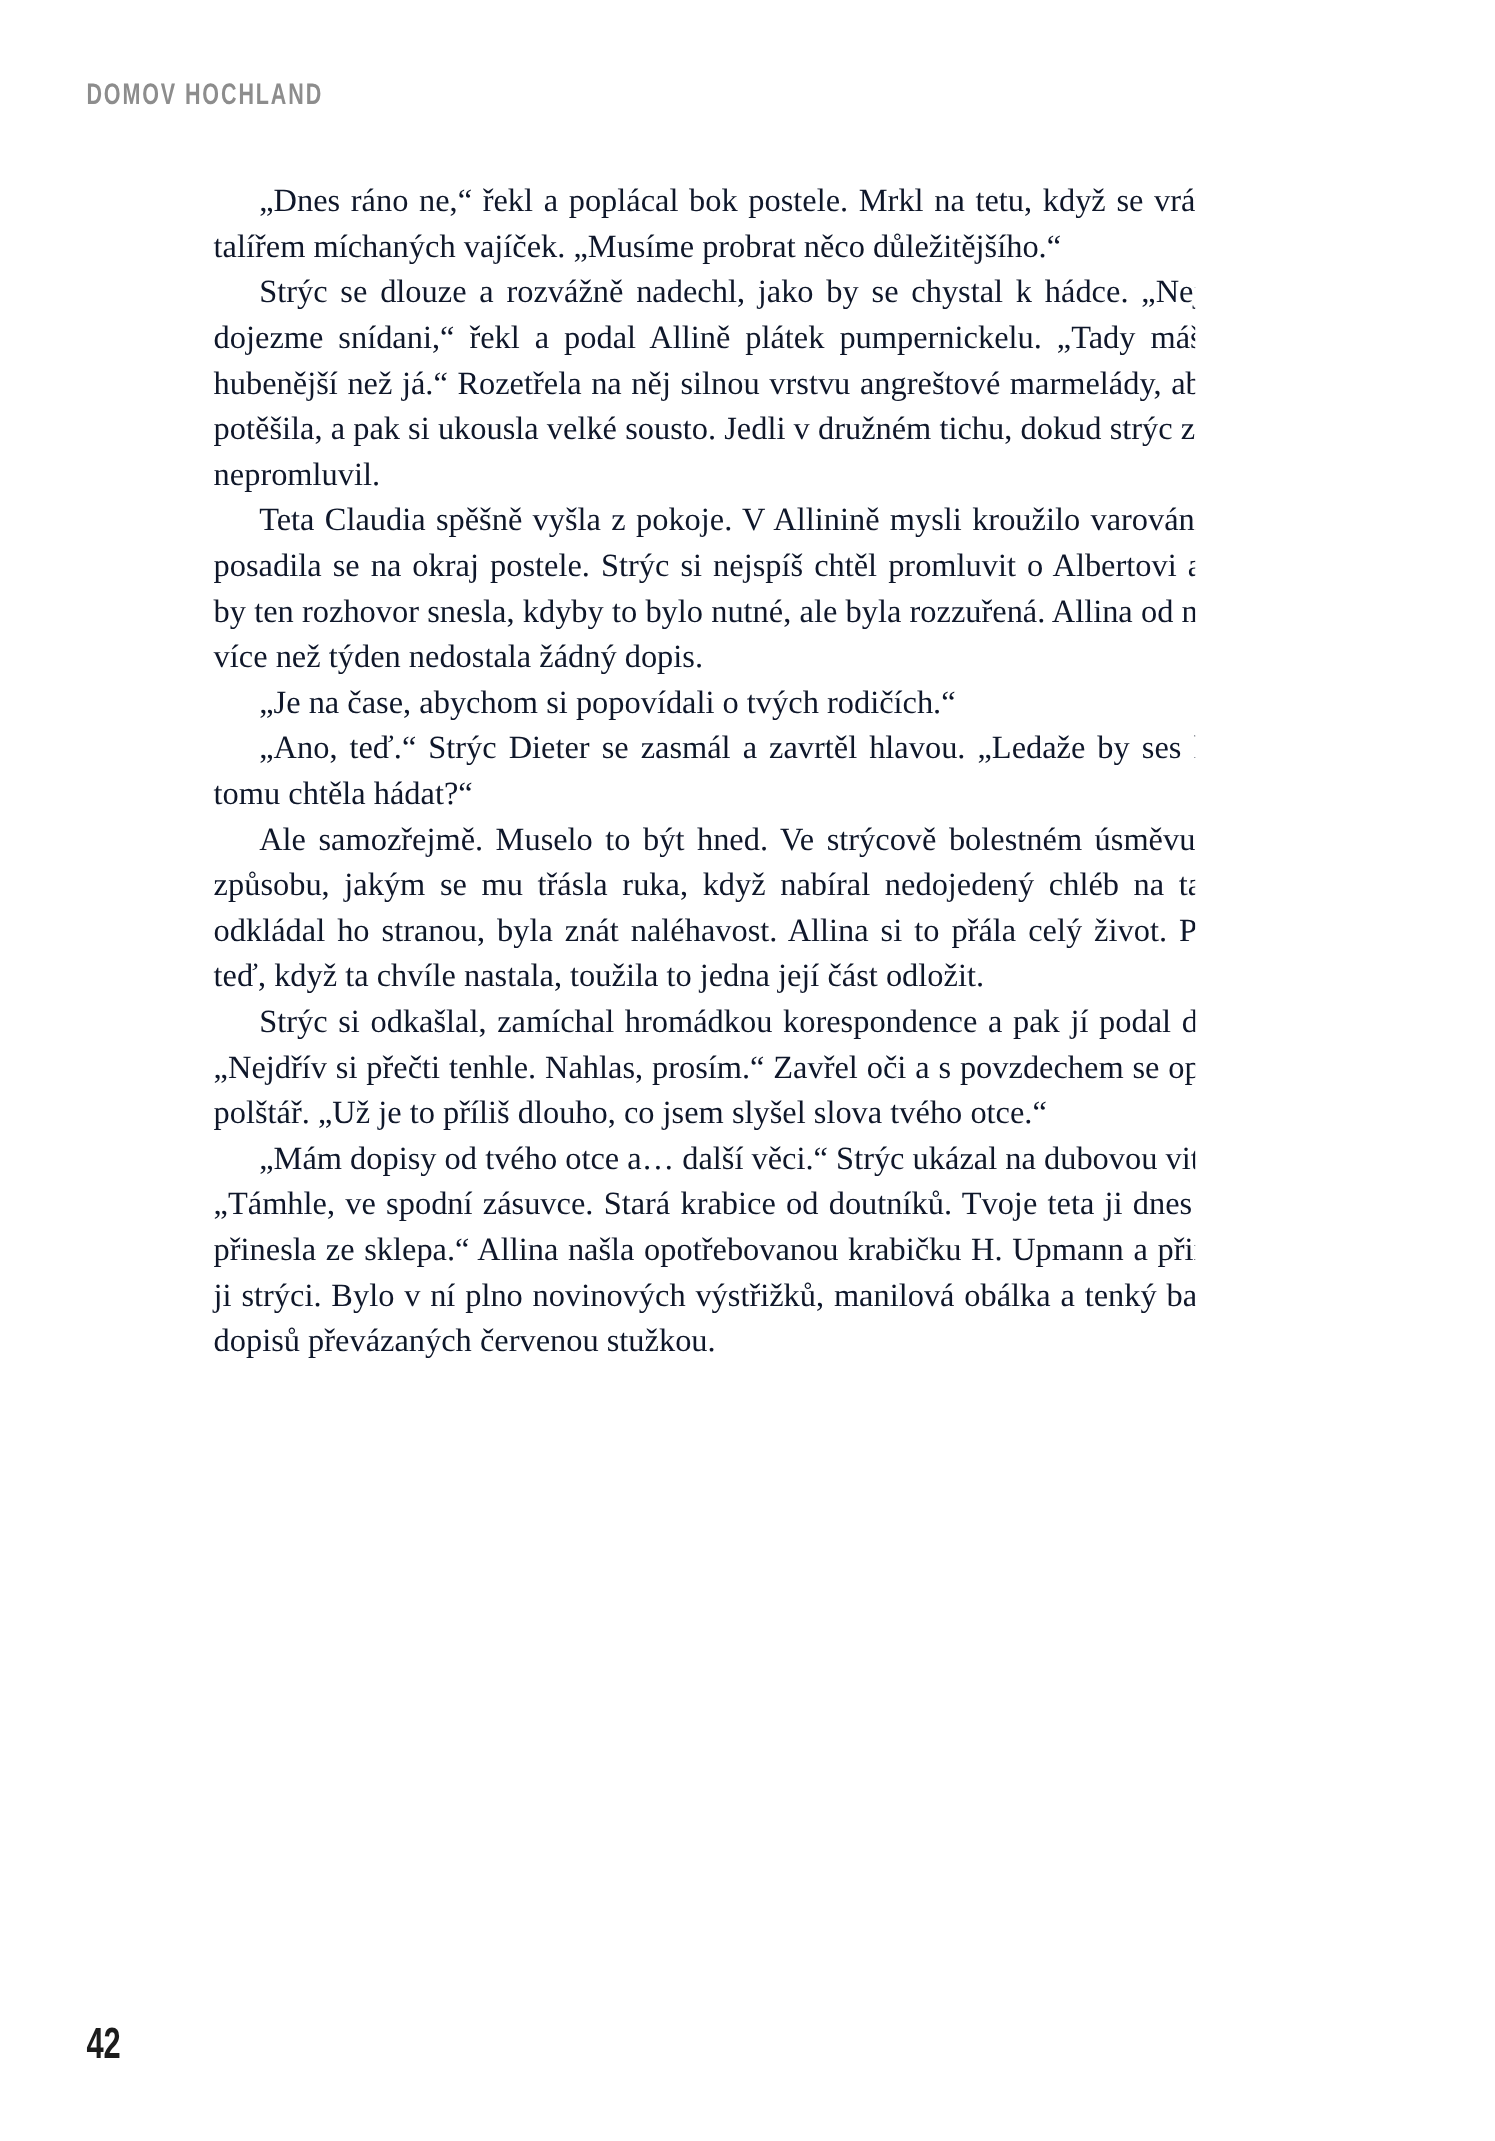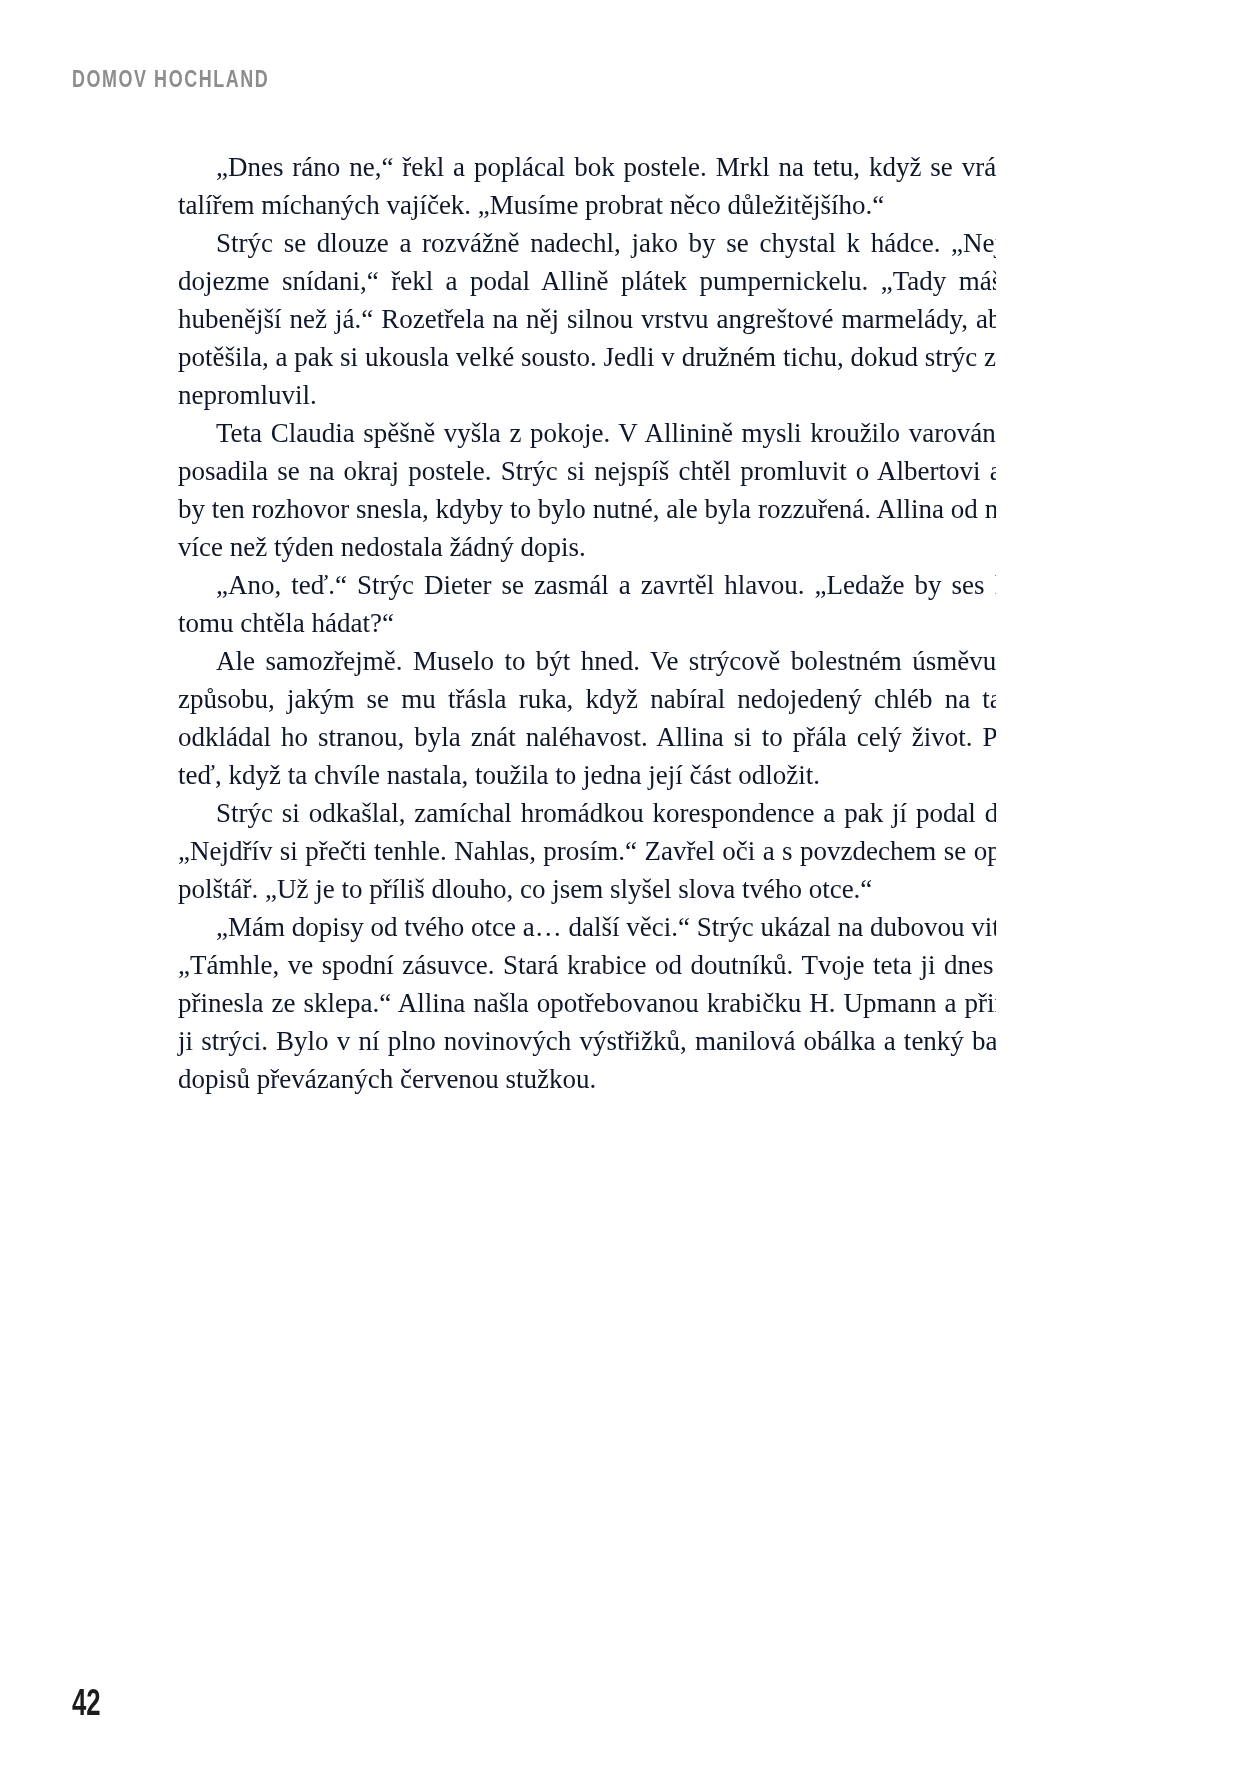--- a/index.html
+++ b/index.html
@@ -59,20 +59,21 @@
 </head>
 <body>
 
 <div class="page">
   <div class="running-header">DOMOV HOCHLAND</div>
 
   <div class="text-block">
       <p>„Dnes ráno ne,“ řekl a poplácal bok postele. Mrkl na tetu, když se vrátila s talířem míchaných vajíček. „Musíme probrat něco důležitějšího.“</p>
       <p>Strýc se dlouze a rozvážně nadechl, jako by se chystal k hádce. „Nejprve dojezme snídani,“ řekl a podal Allině plátek pumpernickelu. „Tady máš. Jsi hubenější než já.“ Rozetřela na něj silnou vrstvu angreštové marmelády, aby ho potěšila, a pak si ukousla velké sousto. Jedli v družném tichu, dokud strýc znovu nepromluvil.</p>
       <p>Teta Claudia spěšně vyšla z pokoje. V Allinině mysli kroužilo varování, ale posadila se na okraj postele. Strýc si nejspíš chtěl promluvit o Albertovi a ona by ten rozhovor snesla, kdyby to bylo nutné, ale byla rozzuřená. Allina od něj už více než týden nedostala žádný dopis.</p>
+      <p>„Je na čase, abychom si popovídali o tvých rodičích.“</p>
       <p>„Ano, teď.“ Strýc Dieter se zasmál a zavrtěl hlavou. „Ledaže by ses kvůli tomu chtěla hádat?“</p>
       <p>Ale samozřejmě. Muselo to být hned. Ve strýcově bolestném úsměvu i ve způsobu, jakým se mu třásla ruka, když nabíral nedojedený chléb na talíř a odkládal ho stranou, byla znát naléhavost. Allina si to přála celý život. Přesto teď, když ta chvíle nastala, toužila to jedna její část odložit.</p>
       <p>Strýc si odkašlal, zamíchal hromádkou korespondence a pak jí podal dopis. „Nejdřív si přečti tenhle. Nahlas, prosím.“ Zavřel oči a s povzdechem se opřel o polštář. „Už je to příliš dlouho, co jsem slyšel slova tvého otce.“</p>
       <p>„Mám dopisy od tvého otce a… další věci.“ Strýc ukázal na dubovou vitrínu. „Támhle, ve spodní zásuvce. Stará krabice od doutníků. Tvoje teta ji dnes ráno přinesla ze sklepa.“ Allina našla opotřebovanou krabičku H. Upmann a přinesla ji strýci. Bylo v ní plno novinových výstřižků, manilová obálka a tenký balíček dopisů převázaných červenou stužkou.</p>
     </div>
 
   <div class="page-number">42</div>
 </div>
 
 </body></html>

